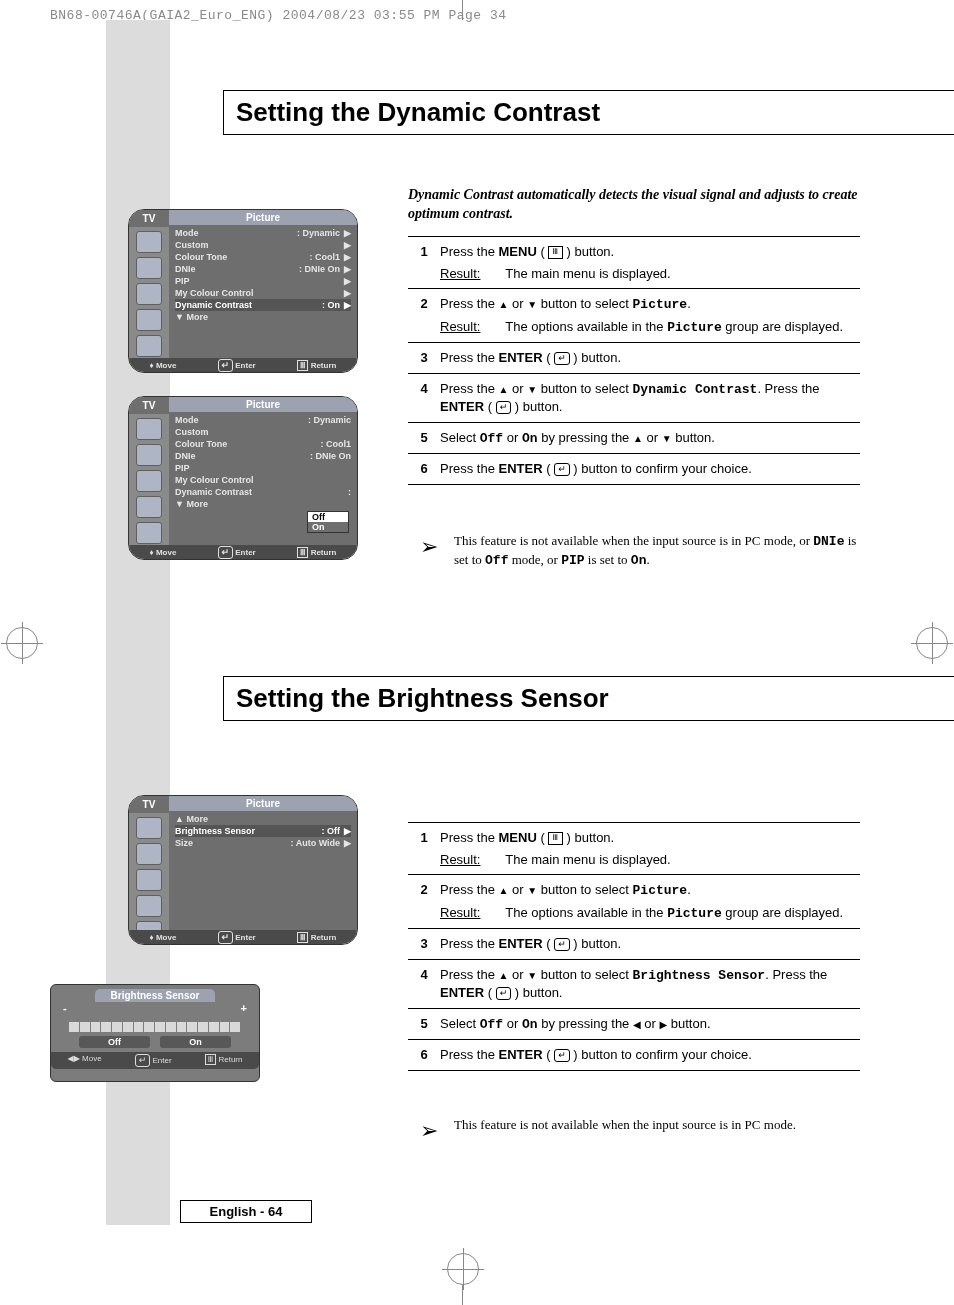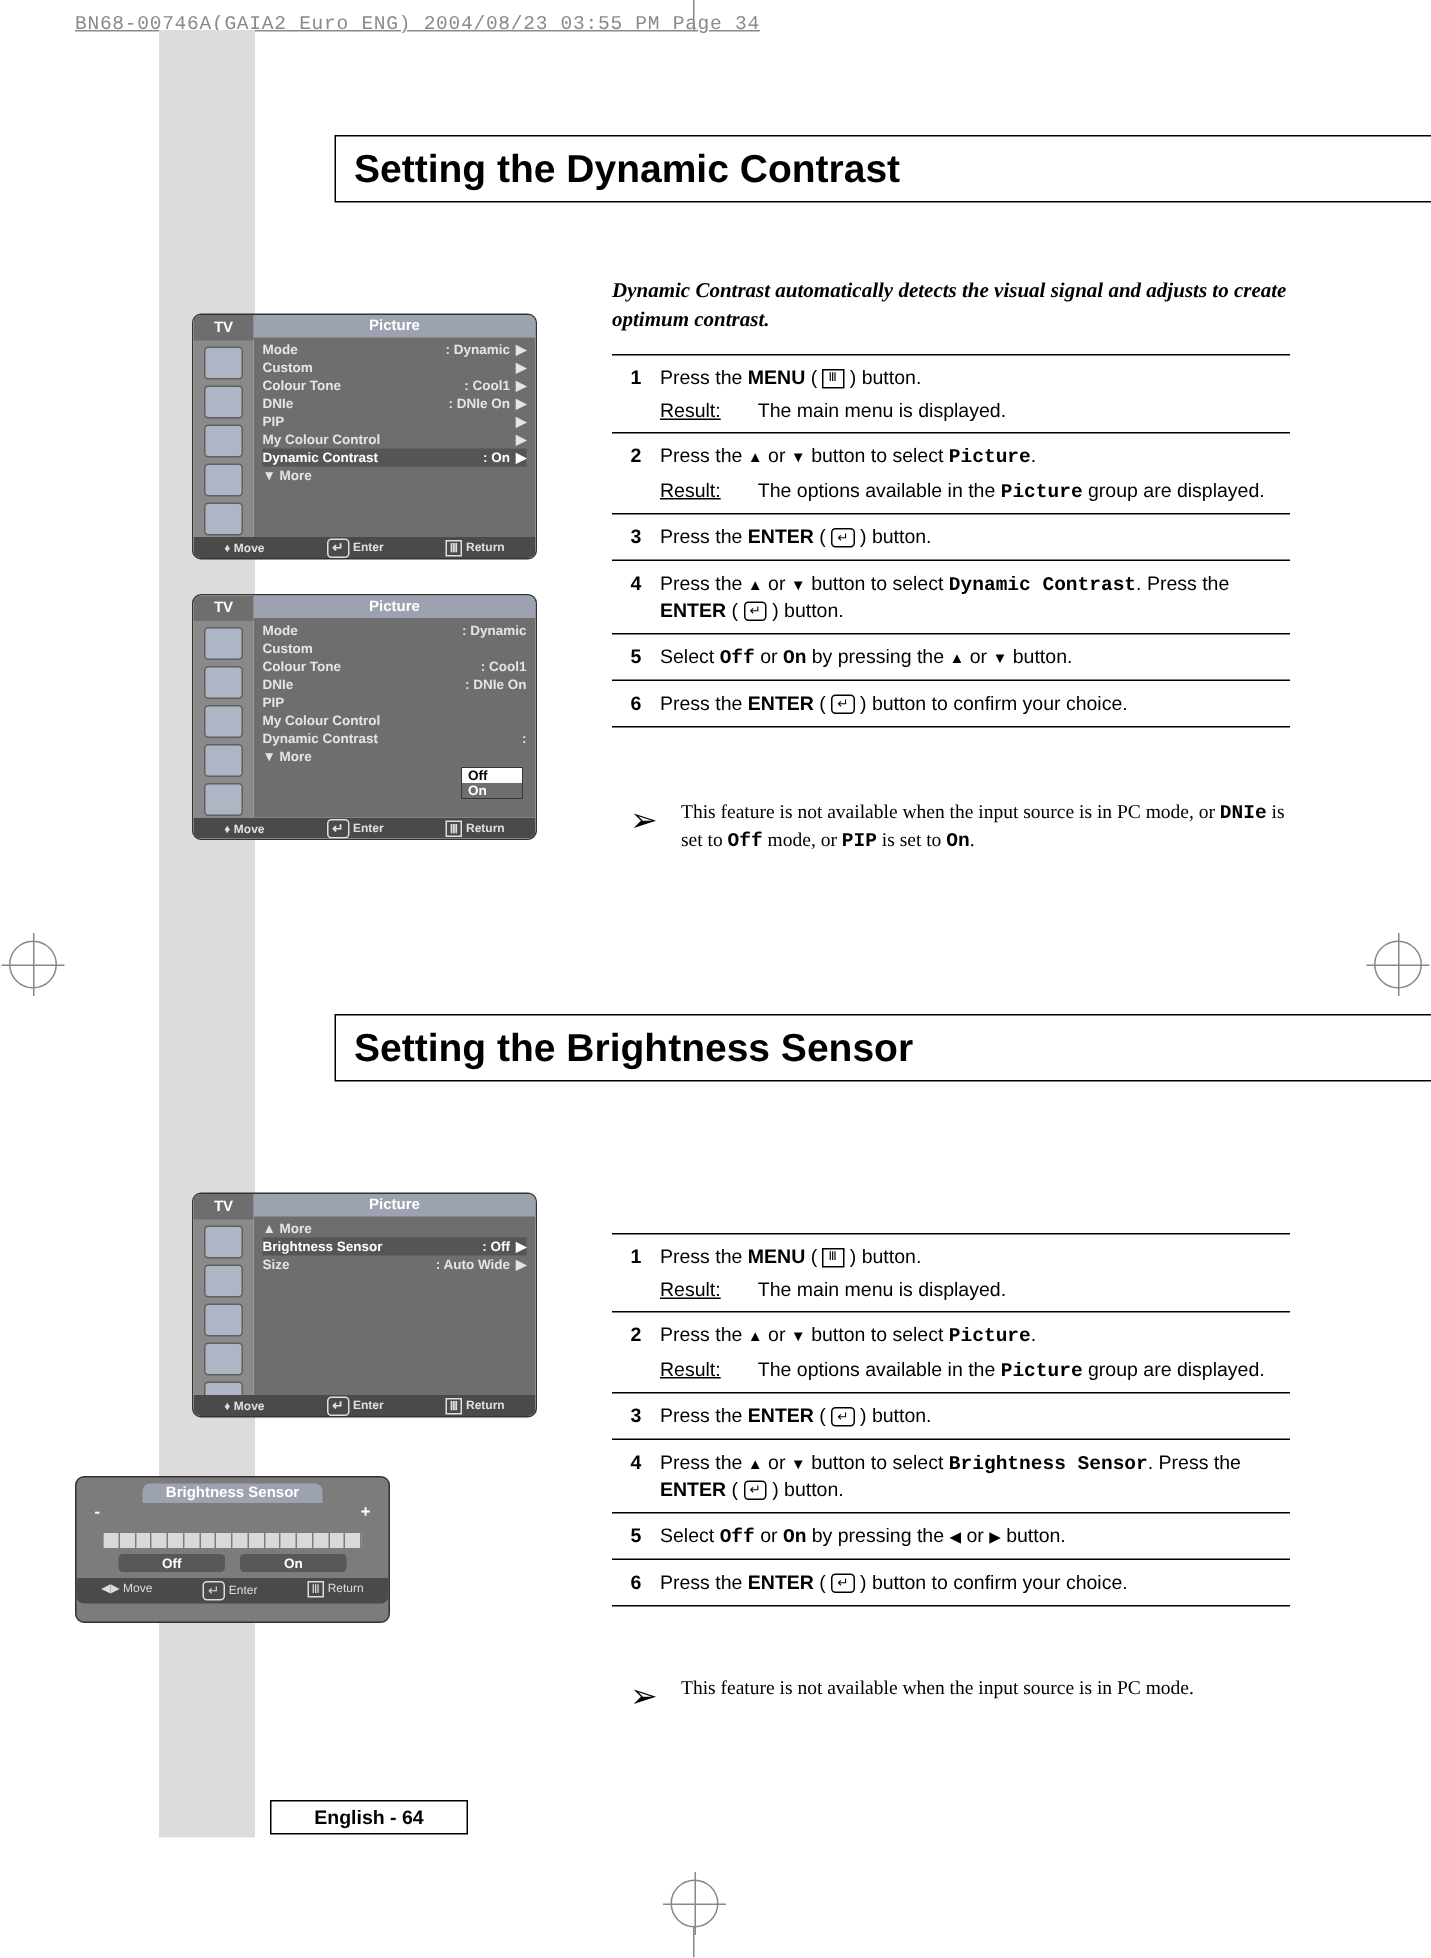--- a/index.html
+++ b/index.html
@@ -17,21 +17,20 @@
     background: #fff;
   }
   .header-marks {
     position: absolute;
     top: 8px;
     left: 50px;
     font-family: "Courier New", monospace;
     font-size: 13px;
     color: #8a8a8a;
     letter-spacing: 0.5px;
-    text-decoration: underline;
   }
   .gutter {
     position: absolute;
     left: 106px;
     top: 20px;
     width: 64px;
     height: 1205px;
     background: #dcdcdc;
   }
   .crop-vert {
@@ -135,21 +134,21 @@
     padding-top: 0;
   }
   .note-block.first { top: 532px; }
   .note-block.second { top: 1116px; }
 
   
   .osd {
     position: absolute;
     width: 230px;
     border: 1px solid #333;
-    border-radius: 6px;
+    border-radius: 16px;
     background: #fff;
     box-sizing: border-box;
     font-size: 10px;
     overflow: hidden;
   }
   .osd.one { left: 128px; top: 209px; height: 164px; }
   .osd.two { left: 128px; top: 396px; width: 230px; height: 164px; }
   .osd.three { left: 128px; top: 795px; width: 230px; height: 150px; }
   .osd.four {
     left: 50px; top: 984px; width: 210px; height: 98px;

